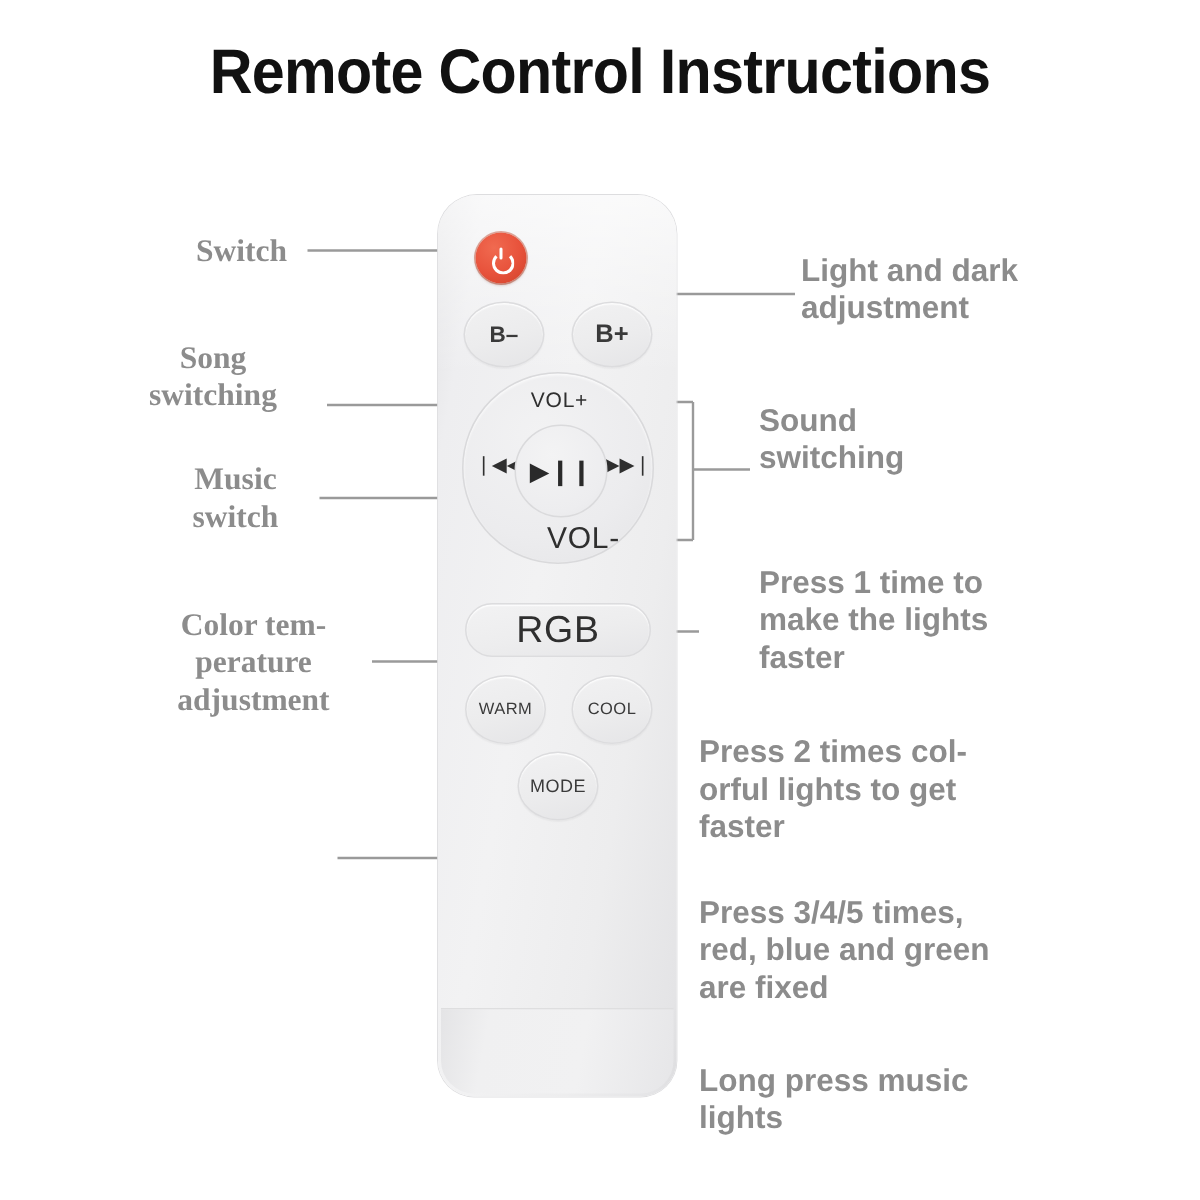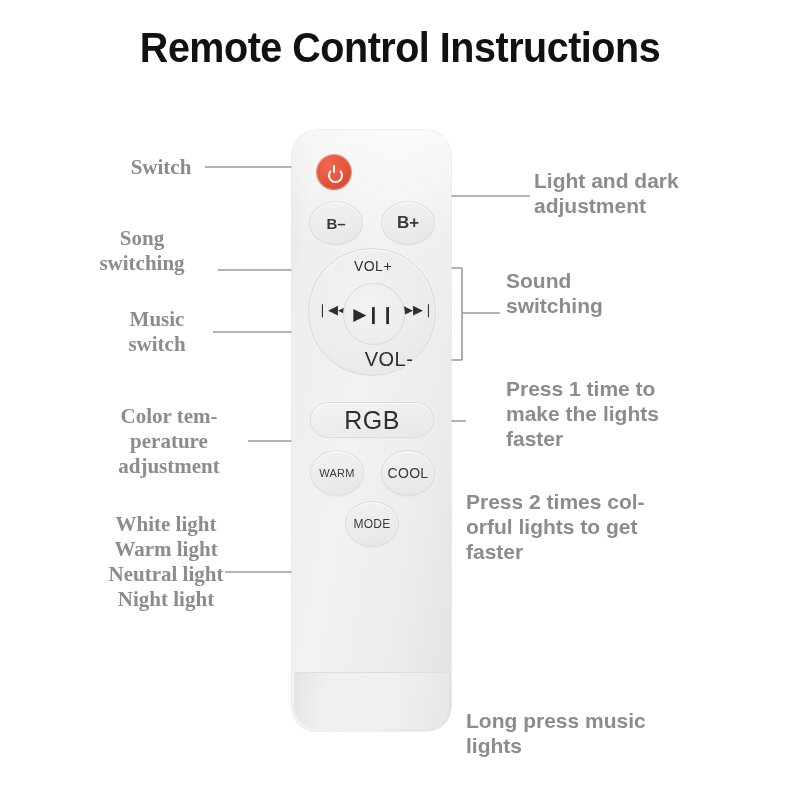--- a/index.html
+++ b/index.html
@@ -109,21 +109,21 @@
   #btn-rgb{
     left:18px;top:272px;width:124px;height:36px;border-radius:18px;
     background:linear-gradient(170deg,#f2f2f3 0%,#ededee 55%,#e6e6e8 100%);
     border:1px solid #dcdcde;
     box-shadow:inset 0 1px 1px rgba(255,255,255,.9);
     display:flex;align-items:center;justify-content:center;
     font-size:25px;color:#2f2f2f;letter-spacing:.5px;
   }
 
   #btn-warm{left:18px;top:320px;width:54px;height:46px;font-size:11px;letter-spacing:.3px;}
-  #btn-cool{left:89px;top:320px;width:54px;height:46px;font-size:14px;letter-spacing:.3px;align-items:center;}
+  #btn-cool{left:89px;top:320px;width:54px;height:46px;font-size:11px;letter-spacing:.3px;align-items:center;}
   #btn-mode{left:53px;top:371px;width:54px;height:46px;font-size:12px;letter-spacing:.3px;}
 
   
   .anno{
     position:absolute;
     color:#8c8c8c;
     font-weight:bold;
     font-size:21px;
     line-height:25px;
     white-space:pre-line;
@@ -221,36 +221,35 @@
   <div class="anno left" style="left:62px;top:226px;width:160px;">Song
 switching</div>
 
   <div class="anno left" style="left:92px;top:307px;width:130px;">Music
 switch</div>
 
   <div class="anno left" style="left:79px;top:404px;width:180px;">Color tem-
 perature
 adjustment</div>
 
-  <div class="anno left" style="left:66px;top:512px;width:200px;">White light
-Warm light
-Neutral light
-Night light</div>
 
   <div class="anno right" style="left:534px;top:168px;width:220px;">Light and dark
 adjustment</div>
 
   <div class="anno right" style="left:506px;top:268px;width:200px;">Sound
 switching</div>
 
   <div class="anno right" style="left:466px;top:376px;width:230px;margin-left:40px;">Press 1 time to
 make the lights
 faster</div>
 
   <div class="anno right" style="left:466px;top:489px;width:250px;">Press 2 times col-
 orful lights to get
 faster</div>
 
+  <div class="anno right" style="left:466px;top:596px;width:260px;">Press 3/4/5 times,
+red, blue and green
+are fixed</div>
 
   <div class="anno right" style="left:466px;top:708px;width:250px;">Long press music
 lights</div>
 
 </div>
 
 </body></html>

